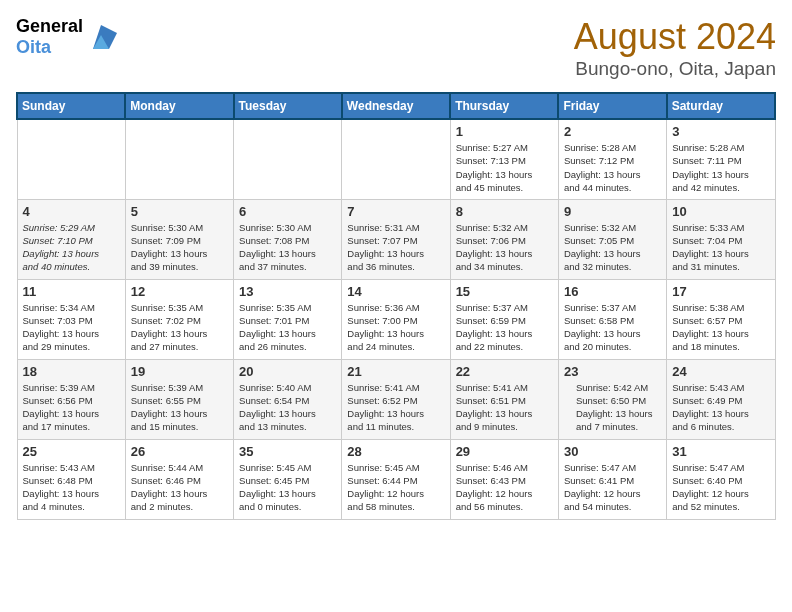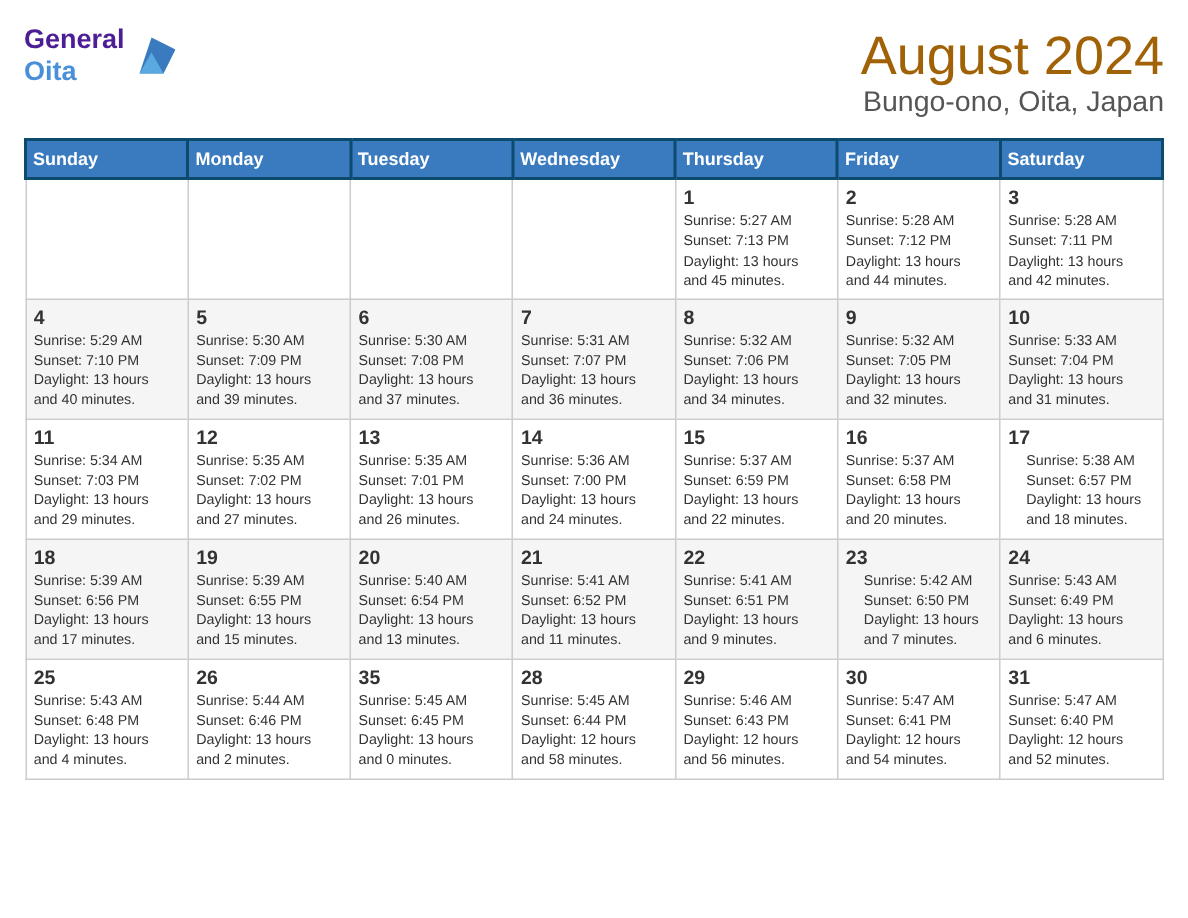--- a/index.html
+++ b/index.html
@@ -16,21 +16,21 @@
       align-items: flex-start;
       margin-bottom: 12px;
     }
     .logo {
       display: flex;
       align-items: center;
     }
     .logo-text-general {
       font-size: 18px;
       font-weight: bold;
-      color: #4c1d95;
+      color: #000000;
     }
     .logo-text-blue {
       font-size: 18px;
       font-weight: bold;
       color: #4a90d9;
     }
     .logo-icon {
       width: 32px;
       height: 32px;
       margin-left: 2px;
@@ -145,21 +145,21 @@
           <span class="day-number">3</span>
           <div class="day-info" style="white-space: pre-line;">Sunrise: 5:28 AM
 Sunset: 7:11 PM
 Daylight: 13 hours
 and 42 minutes.</div>
         </td>
       </tr>
       <tr>
         <td>
           <span class="day-number">4</span>
-          <div class="day-info" style="white-space: pre-line;">Sunrise: 5:29 AM
+          <div class="day-info" style="white-space: pre-line; font-style: italic;">Sunrise: 5:29 AM
 Sunset: 7:10 PM
 Daylight: 13 hours
 and 40 minutes.</div>
         </td>
         <td>
           <span class="day-number">5</span>
           <div class="day-info" style="white-space: pre-line;">Sunrise: 5:30 AM
 Sunset: 7:09 PM
 Daylight: 13 hours
 and 39 minutes.</div>
@@ -238,21 +238,21 @@
         </td>
         <td>
           <span class="day-number">16</span>
           <div class="day-info" style="white-space: pre-line;">Sunrise: 5:37 AM
 Sunset: 6:58 PM
 Daylight: 13 hours
 and 20 minutes.</div>
         </td>
         <td>
           <span class="day-number">17</span>
-          <div class="day-info" style="white-space: pre-line; margin-left: 12px;">Sunrise: 5:38 AM
+          <div class="day-info" style="white-space: pre-line;">Sunrise: 5:38 AM
 Sunset: 6:57 PM
 Daylight: 13 hours
 and 18 minutes.</div>
         </td>
       </tr>
       <tr>
         <td>
           <span class="day-number">18</span>
           <div class="day-info" style="white-space: pre-line;">Sunrise: 5:39 AM
 Sunset: 6:56 PM

